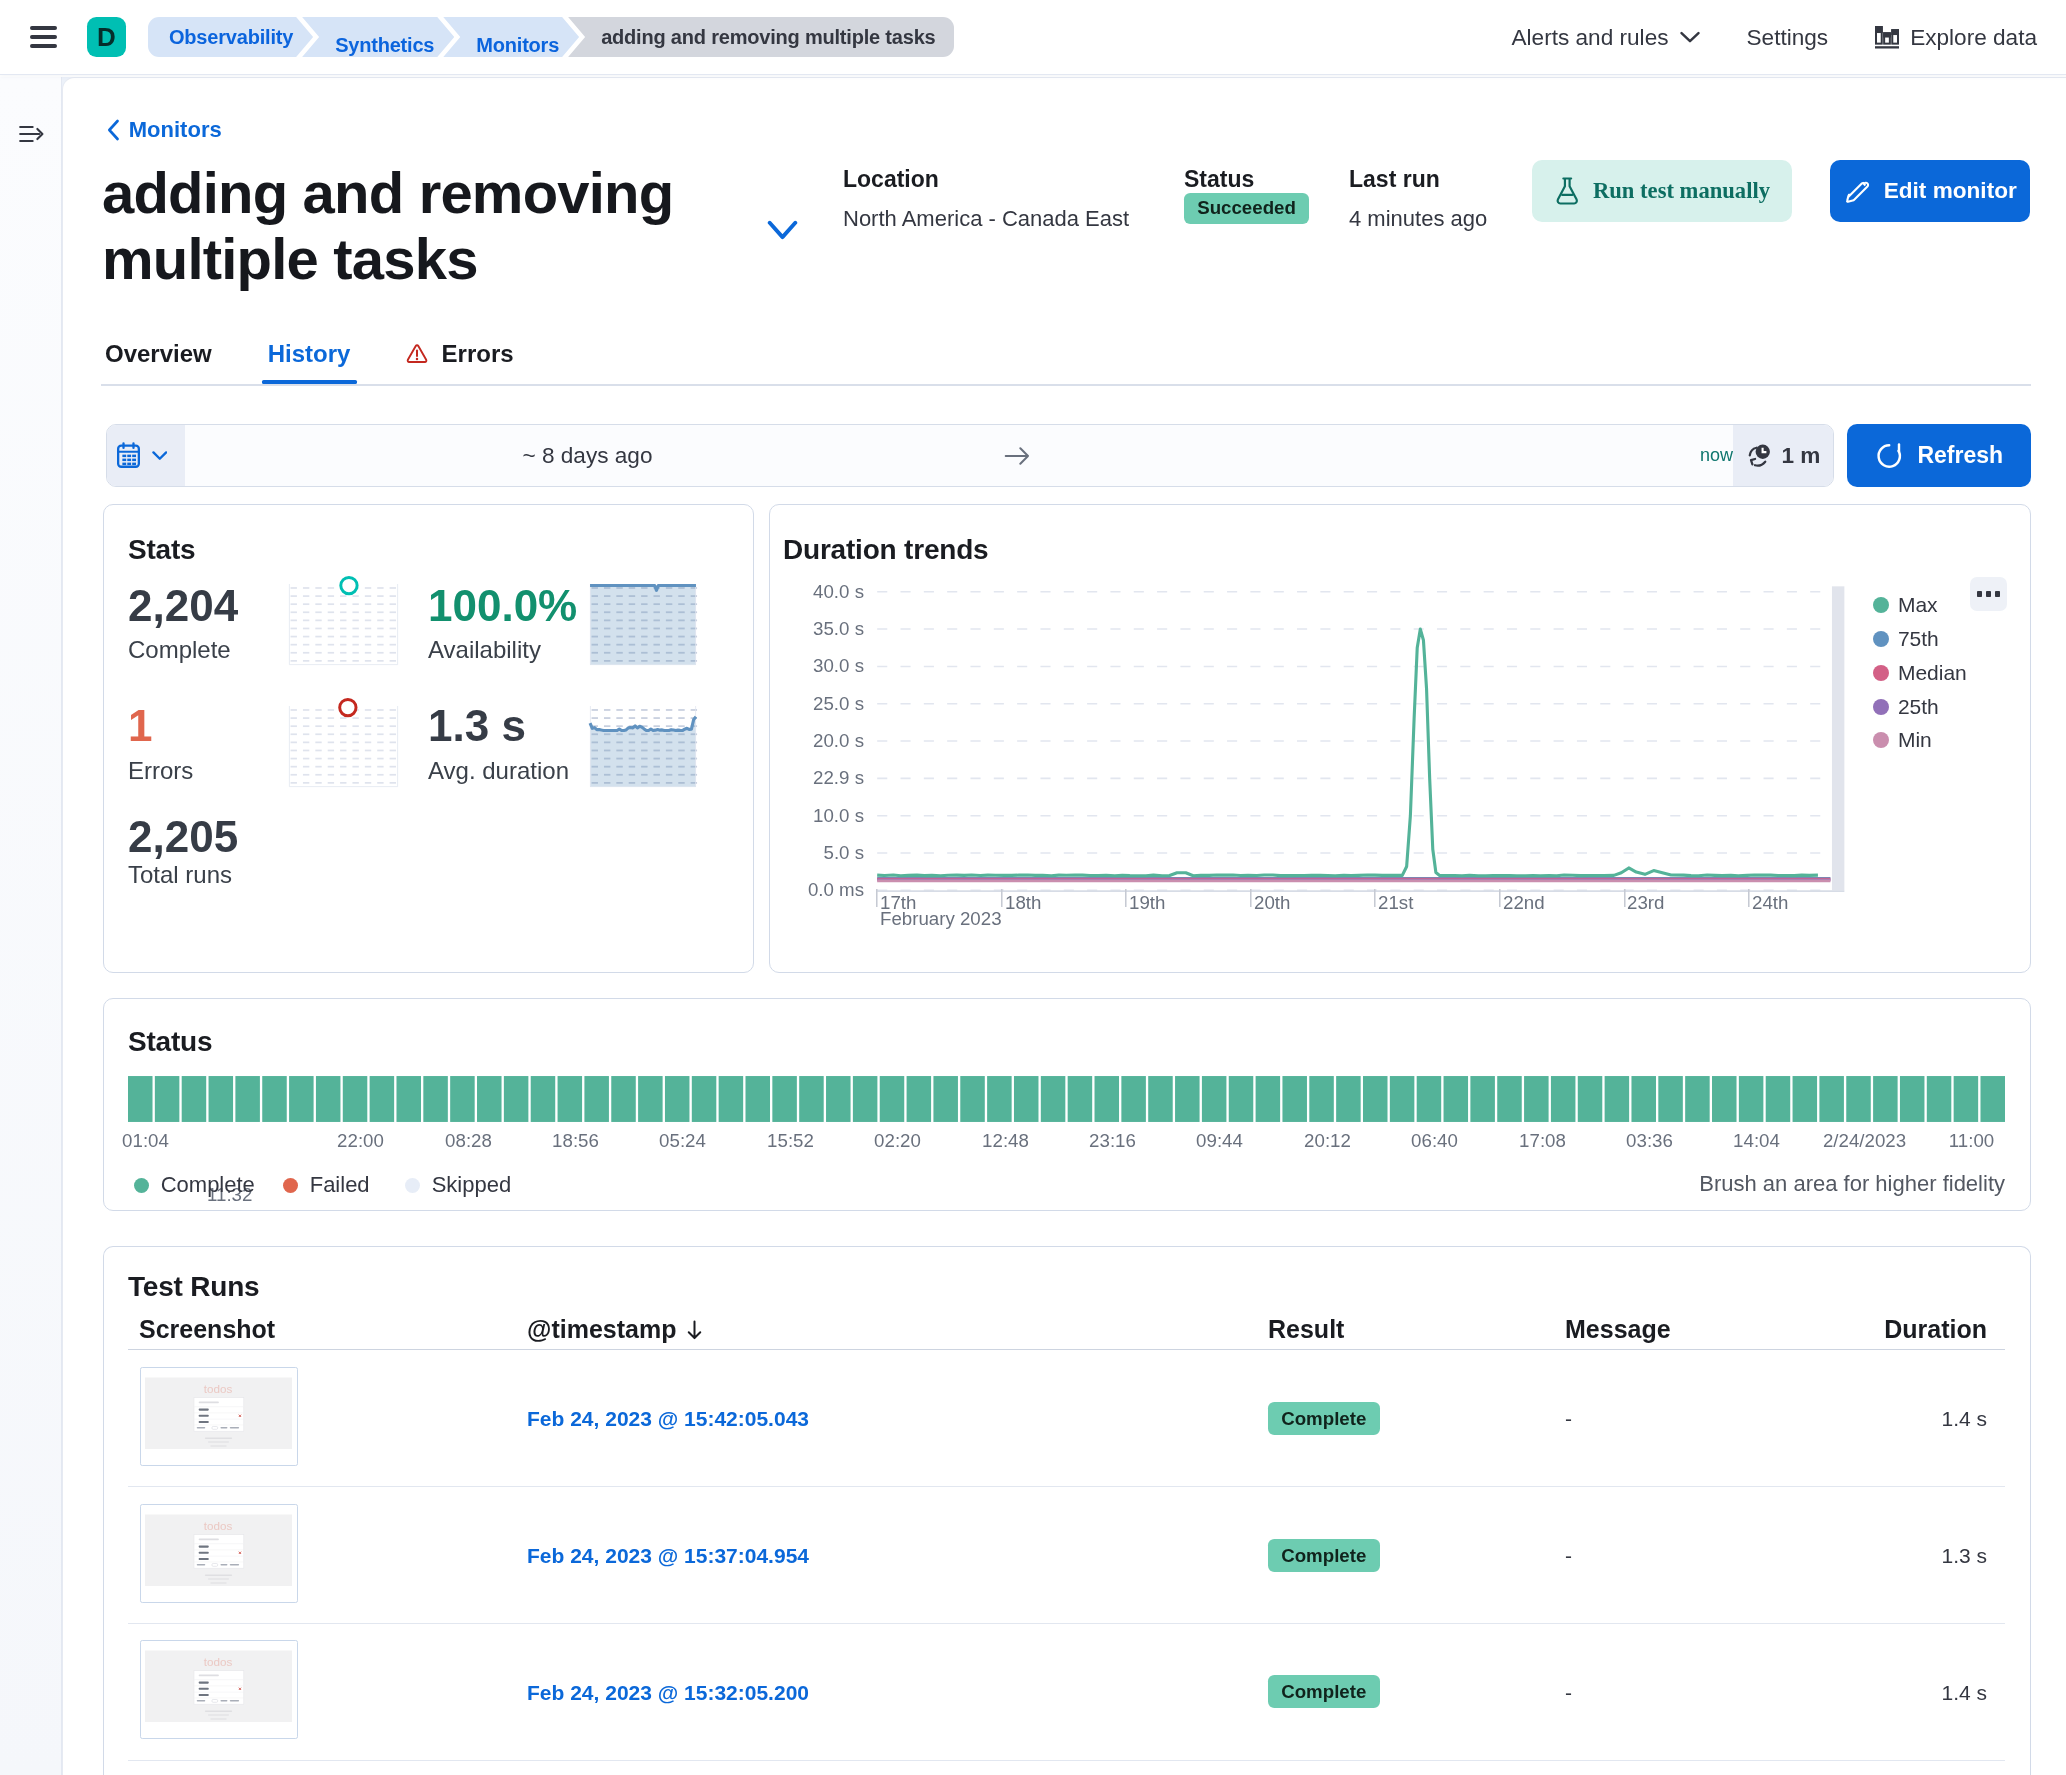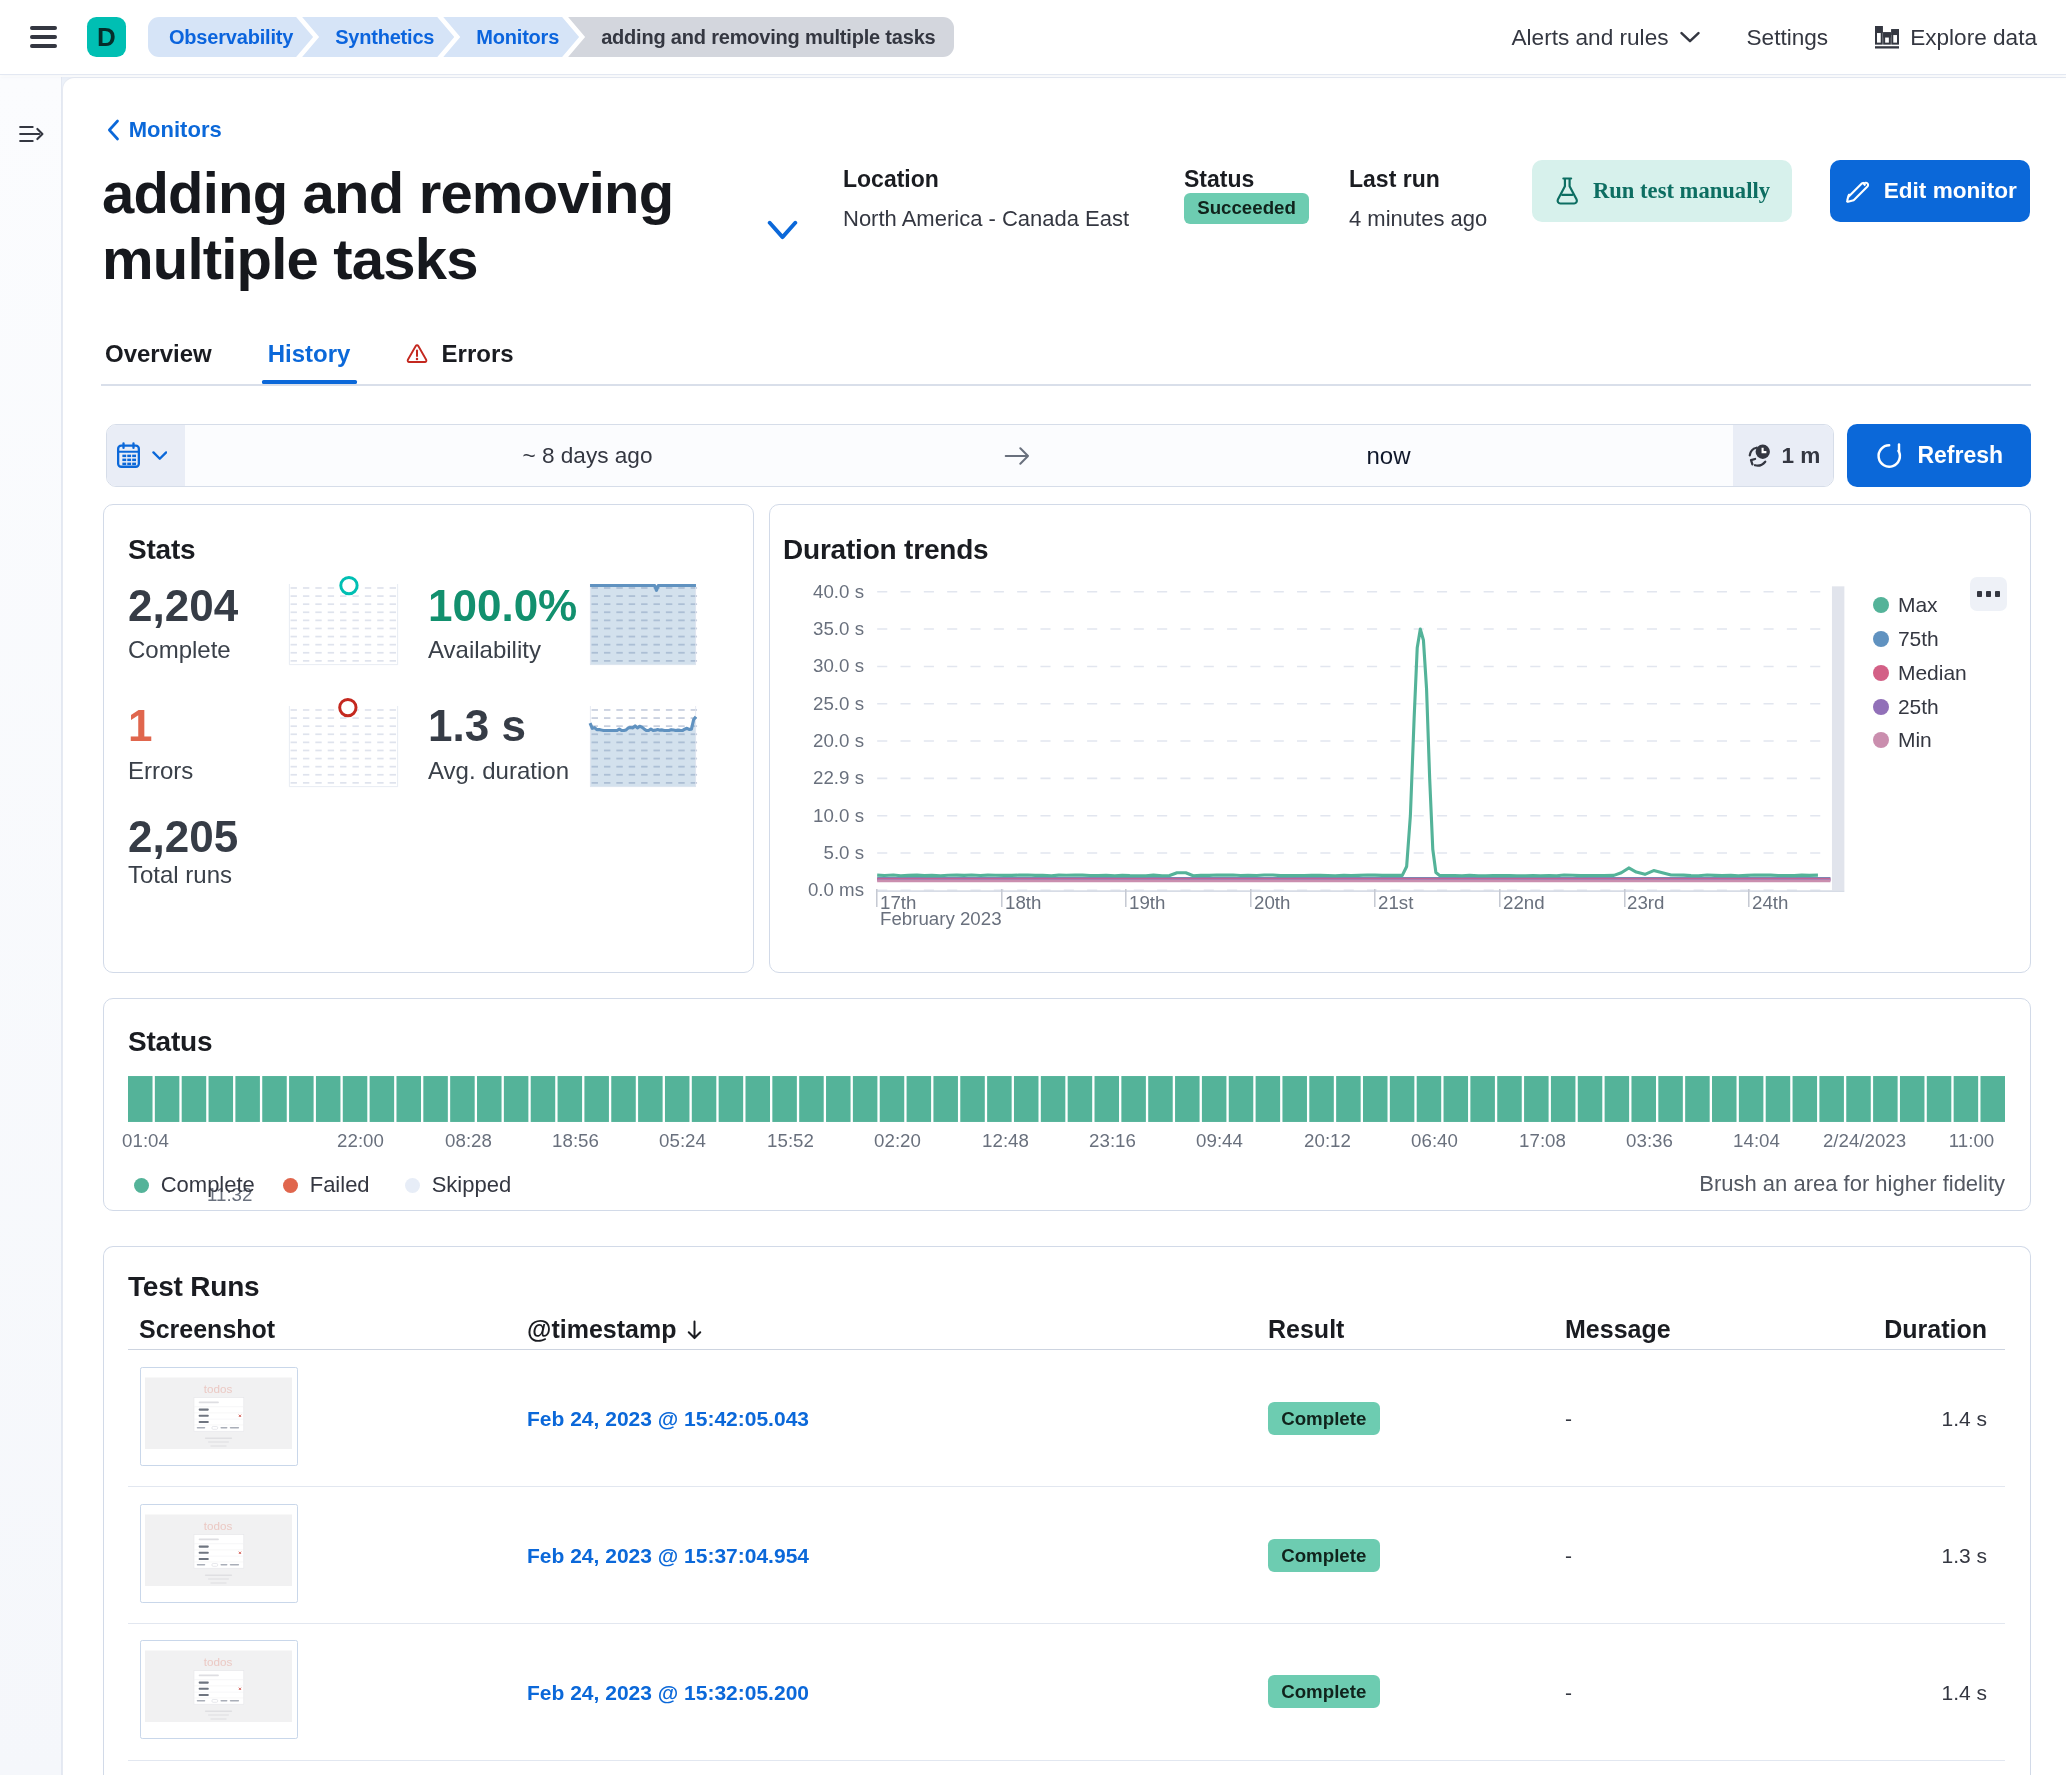--- a/index.html
+++ b/index.html
@@ -13,21 +13,21 @@
 #hamburger span{position:absolute;left:0;width:26.5px;height:4.3px;border-radius:1.9px;background:#343741}
 #hamburger span:nth-child(1){top:0}
 #hamburger span:nth-child(2){top:9px}
 #hamburger span:nth-child(3){top:18px}
 #logo{position:absolute;left:87px;top:17px;width:39px;height:40px;border-radius:9.3px;background:#00BFB3;color:#052E2B;font-weight:700;font-size:26px;display:flex;align-items:center;justify-content:center}
 #crumbs{position:absolute;left:148px;top:17px;height:40px;display:flex;align-items:stretch}
 .crumb{height:40px;line-height:40px;font-size:20px;font-weight:700;letter-spacing:-0.2px;white-space:nowrap;position:relative}
 .crumb.blue{background:#D6E4F7;color:#0B64DD}
 .crumb.gray{background:#D3D6DD;color:#343741}
 .c1{border-radius:11px 0 0 11px;padding:0 20px 0 21px;clip-path:polygon(0 0,calc(100% - 17px) 0,100% 50%,calc(100% - 17px) 100%,0 100%)}
-.cmid{margin-left:-11px;padding:0 20px 0 33px;clip-path:polygon(0 0,calc(100% - 17px) 0,100% 50%,calc(100% - 17px) 100%,0 100%,17px 50%)}
+.cmid{margin-left:-11px;padding:8px 20px 0 33px;clip-path:polygon(0 0,calc(100% - 17px) 0,100% 50%,calc(100% - 17px) 100%,0 100%,17px 50%)}
 .clast{margin-left:-11px;border-radius:0 11px 11px 0;padding:0 18.7px 0 33px;clip-path:polygon(0 0,100% 0,100% 100%,0 100%,17px 50%)}
 #topmenu{position:absolute;right:29px;top:0;height:75px;display:flex;align-items:center;gap:47px}
 .menu-item{display:flex;align-items:center;gap:11px;font-size:22.6px;color:#343741;cursor:pointer}
 
 #below{position:absolute;left:0;top:77px;width:2066px;height:1698px;background:#ECF1F9}
 #strip{position:absolute;left:0;top:0;width:62px;height:100%;background:linear-gradient(180deg,#FBFCFE 0%,#F5F7FB 100%);border-right:0.8px solid #E3E8F2}
 #expand-nav{position:absolute;left:18.7px;top:48px;background:none;border:none;cursor:pointer}
 #main{position:absolute;left:62px;top:0;width:2004px;height:100%;background:#fff;border-radius:12.5px 0 0 0;border-top:0.8px solid #E6EAF2;border-left:0.8px solid #E6EAF2}
 
 #back-link{position:absolute;left:107px;top:117px;display:flex;align-items:center;gap:9.3px;color:#0B68D9;font-size:22px;font-weight:700;text-decoration:none;cursor:pointer}
@@ -46,21 +46,21 @@
 #tabs{position:absolute;left:105px;top:340px;display:flex;gap:56px;align-items:center}
 .tab{font-size:24px;font-weight:700;color:#1A1C21;padding-bottom:15.6px;cursor:pointer;display:flex;align-items:center;gap:13.2px}
 .tab.active{color:#0B68D9;position:relative}
 .tab.active::after{content:"";position:absolute;left:-6.2px;right:-6.2px;bottom:0;height:3.9px;background:#0B68D9;border-radius:1.6px}
 #tabs-rule{position:absolute;left:101px;top:384px;width:1930px;height:1.6px;background:#D9DFEA}
 
 #datebar{position:absolute;left:106px;top:424px;width:1728px;height:63px;border:0.8px solid #D6DDE9;border-radius:10px;background:#FBFCFE;display:flex;overflow:hidden}
 #db-cal{width:78px;background:#E9EDF6;display:flex;align-items:center;justify-content:flex-start;padding-left:10px;gap:11.7px;cursor:pointer;flex:none}
 #db-start{width:805px;display:flex;align-items:center;justify-content:center;font-size:22.6px;color:#343741;cursor:pointer}
 #db-arrow{width:54px;display:flex;align-items:center;justify-content:center;color:#69707D}
-#db-end{flex:1;display:flex;align-items:center;justify-content:center;font-size:24px;color:#0f172a;cursor:pointer}
+#db-end{flex:1;display:flex;align-items:center;justify-content:flex-end;font-size:18px;color:#0f766e;cursor:pointer}
 #db-interval{width:100px;background:#E9EDF6;display:flex;align-items:center;justify-content:center;gap:9.3px;font-size:22.6px;font-weight:700;color:#343741;cursor:pointer;flex:none}
 #btn-refresh{position:absolute;left:1847px;top:424px;width:184px;height:63px;border:none;border-radius:10px;background:#0B68D9;color:#fff;font-family:inherit;font-size:23px;font-weight:700;display:flex;align-items:center;justify-content:center;gap:12.5px;cursor:pointer}
 
 .panel{position:absolute;background:#fff;border:1.2px solid #D2DAE8;border-radius:10px}
 #panel-stats{left:103px;top:504px;width:651px;height:469px}
 #panel-duration{left:769px;top:504px;width:1262px;height:469px}
 #panel-status{left:103px;top:998px;width:1928px;height:213px}
 #panel-tests{left:103px;top:1246px;width:1928px;height:646px;border-bottom:none}
 .panel-title{position:absolute;font-size:28px;font-weight:700;color:#1A1C21;letter-spacing:-0.2px}
 

